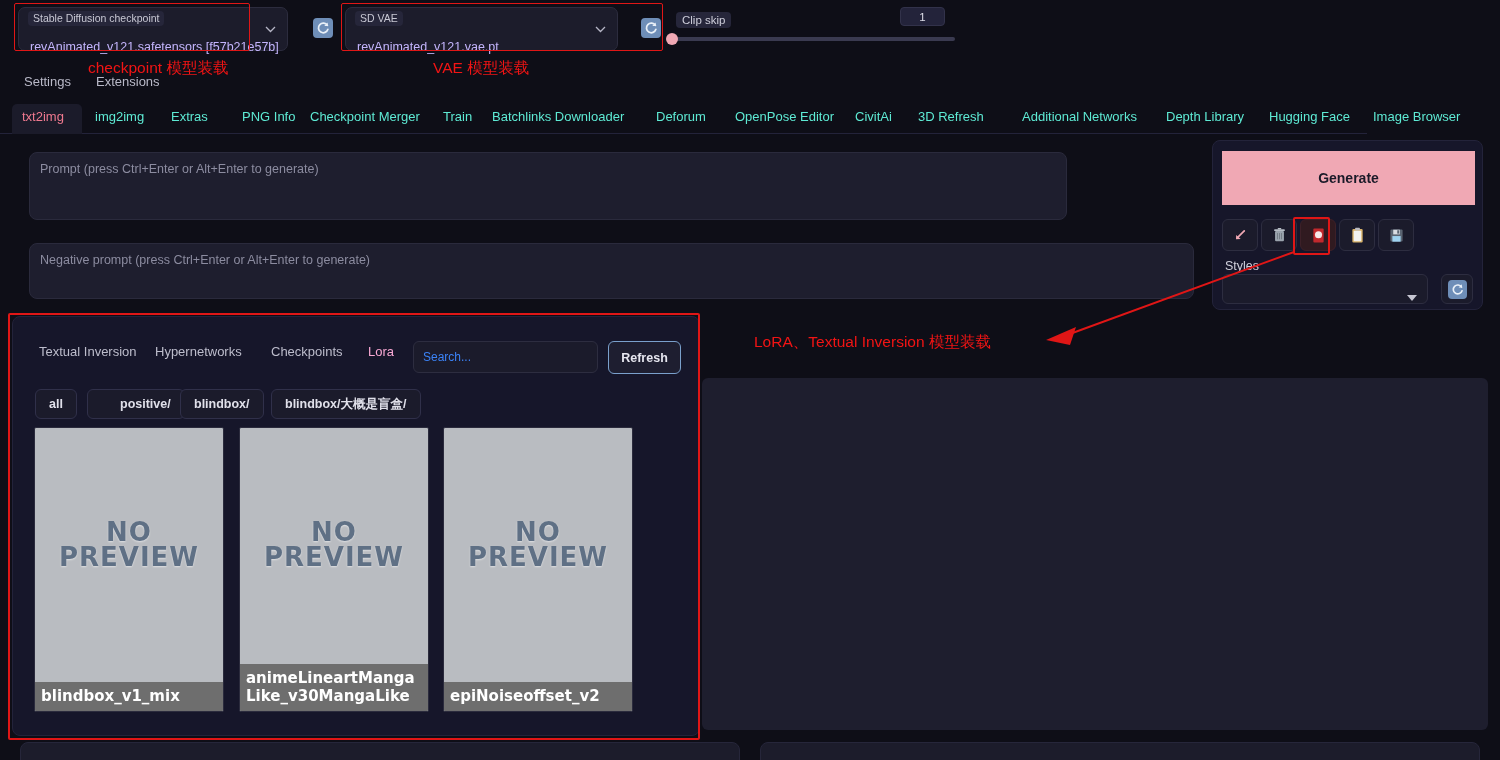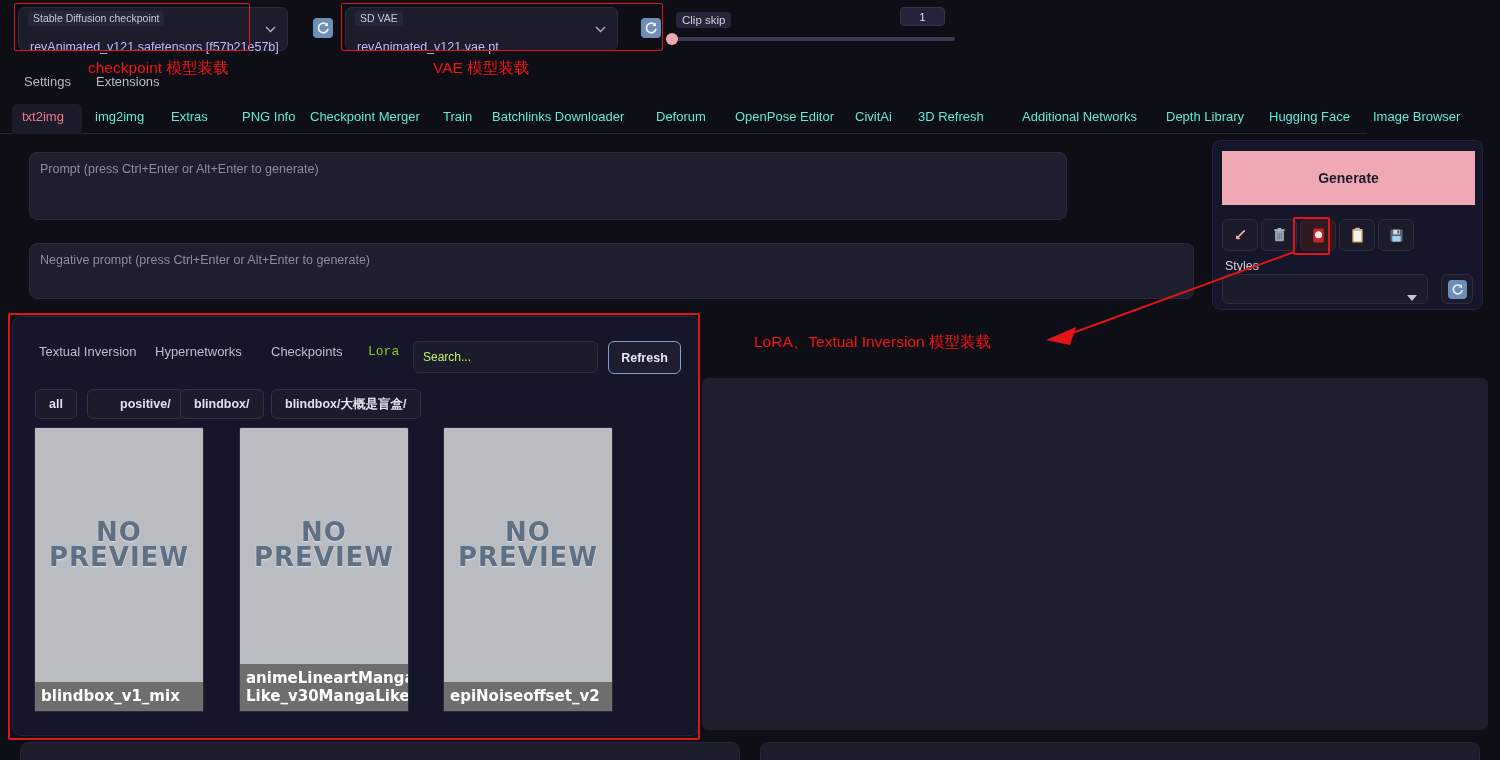--- a/index.html
+++ b/index.html
@@ -164,49 +164,49 @@
   
   .en-panel {
     position: absolute; left: 12px; top: 316px;
     width: 688px; height: 420px;
     background: #16162a; border: 1px solid #23233a; border-radius: 8px;
   }
   .en-tab {
     position: absolute; top: 27px;
     font-size: 13px; color: #bdbdcc; white-space: nowrap;
   }
-  .en-tab.active { color: #84cc16; font-family: Liberation Mono, monospace; }
+  .en-tab.active { color: #f9a8d4; }
   .en-search {
     position: absolute; left: 400px; top: 24px;
     width: 185px; height: 32px;
     background: #1b1b2b; border: 1px solid #2d2d40; border-radius: 6px;
   }
   .en-search .ph {
     position: absolute; left: 9px; top: 8px;
-    font-size: 12px; color: #bef264;
+    font-size: 12px; color: #3b82f6;
   }
   .en-refresh {
     position: absolute; left: 595px; top: 24px;
     width: 73px; height: 33px;
     background: #1e1e30; border: 1px solid #7aa0cc; border-radius: 6px;
     color: #e6e6ef; font-size: 12.5px; font-weight: bold;
     display: flex; align-items: center; justify-content: center;
   }
   .dirchip {
     position: absolute; top: 72px; height: 30px;
     background: #1b1b2b; border: 1px solid #30304a; border-radius: 6px;
     color: #e0e0ea; font-size: 12.5px; font-weight: bold;
     display: flex; align-items: center; justify-content: center;
     padding: 0 13px;
     white-space: nowrap;
   }
 
   .card {
     position: absolute; top: 110px;
-    width: 170px; height: 285px;
+    width: 190px; height: 285px;
     background: #b9bcc1;
     border: 1px solid #2b2b3d;
     border-radius: 2px;
     overflow: hidden;
   }
   .card .nopreview {
     position: absolute; left: 0; right: 0; top: 92px;
     text-align: center;
     color: #5f7085;
     font-family: "DejaVu Sans", sans-serif;

